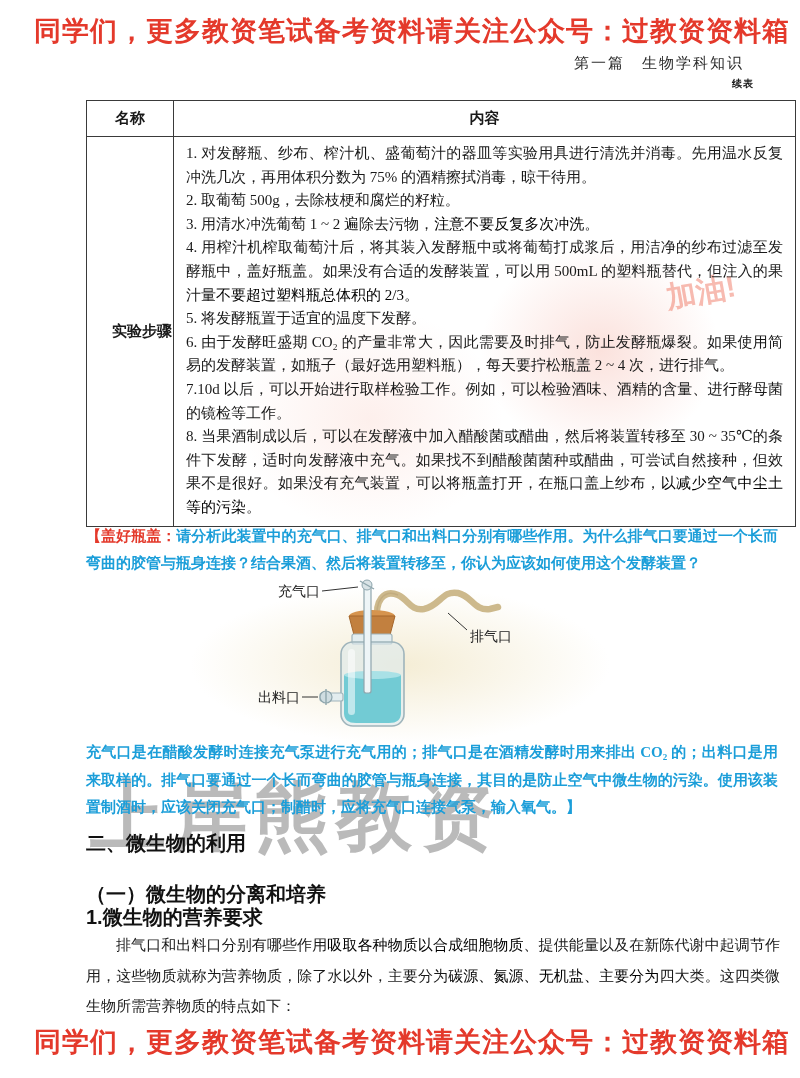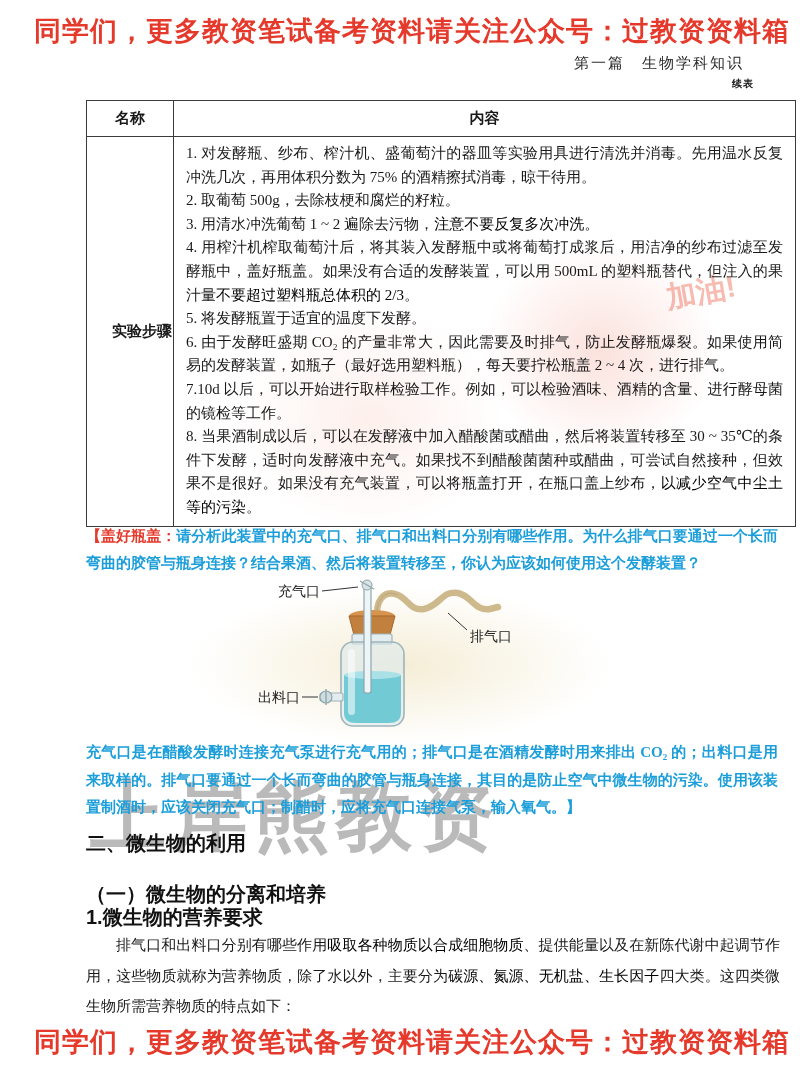--- a/index.html
+++ b/index.html
@@ -131,15 +131,15 @@
     <text x="48" y="125" text-anchor="end" class="fig-label">出料口</text>
   </svg>
 </div>
 
 <div class="answer">充气口是在醋酸发酵时连接充气泵进行充气用的；排气口是在酒精发酵时用来排出 CO₂ 的；出料口是用来取样的。排气口要通过一个长而弯曲的胶管与瓶身连接，其目的是防止空气中微生物的污染。使用该装置制酒时，应该关闭充气口；制醋时，应将充气口连接气泵，输入氧气。】</div>
 
 <div class="sec-h h2">二、微生物的利用</div>
 <div class="sec-h h3">（一）微生物的分离和培养</div>
 <div class="sec-h h4">1.微生物的营养要求</div>
 
-<div class="para"><span>排气口和出料口分别有哪些作用</span><span class="hl-red">吸取各种物质以合成细胞物质</span><span>、提供能量以及在新陈代谢中起调节作用，这些物质就称为营养物质，除了水以外，主要分为</span><span class="hl-red">碳源、氮源、无机盐、生长因子</span><span>四大类。这四类微生物所需营养物质的特点如下：</span></div>
+<div class="para"><span>排气口和出料口分别有哪些作用</span><span class="hl-red">吸取各种物质以合成细胞物质</span><span>、提供能量以及在新陈代谢中起调节作用，这些物质就称为营养物质，除了水以外，主要分为</span><span class="hl-red">碳源、氮源、无机盐、主要分为</span><span>四大类。这四类微生物所需营养物质的特点如下：</span></div>
 
 <div class="banner banner-bottom">同学们，更多教资笔试备考资料请关注公众号：过教资资料箱</div>
 
 </body></html>

